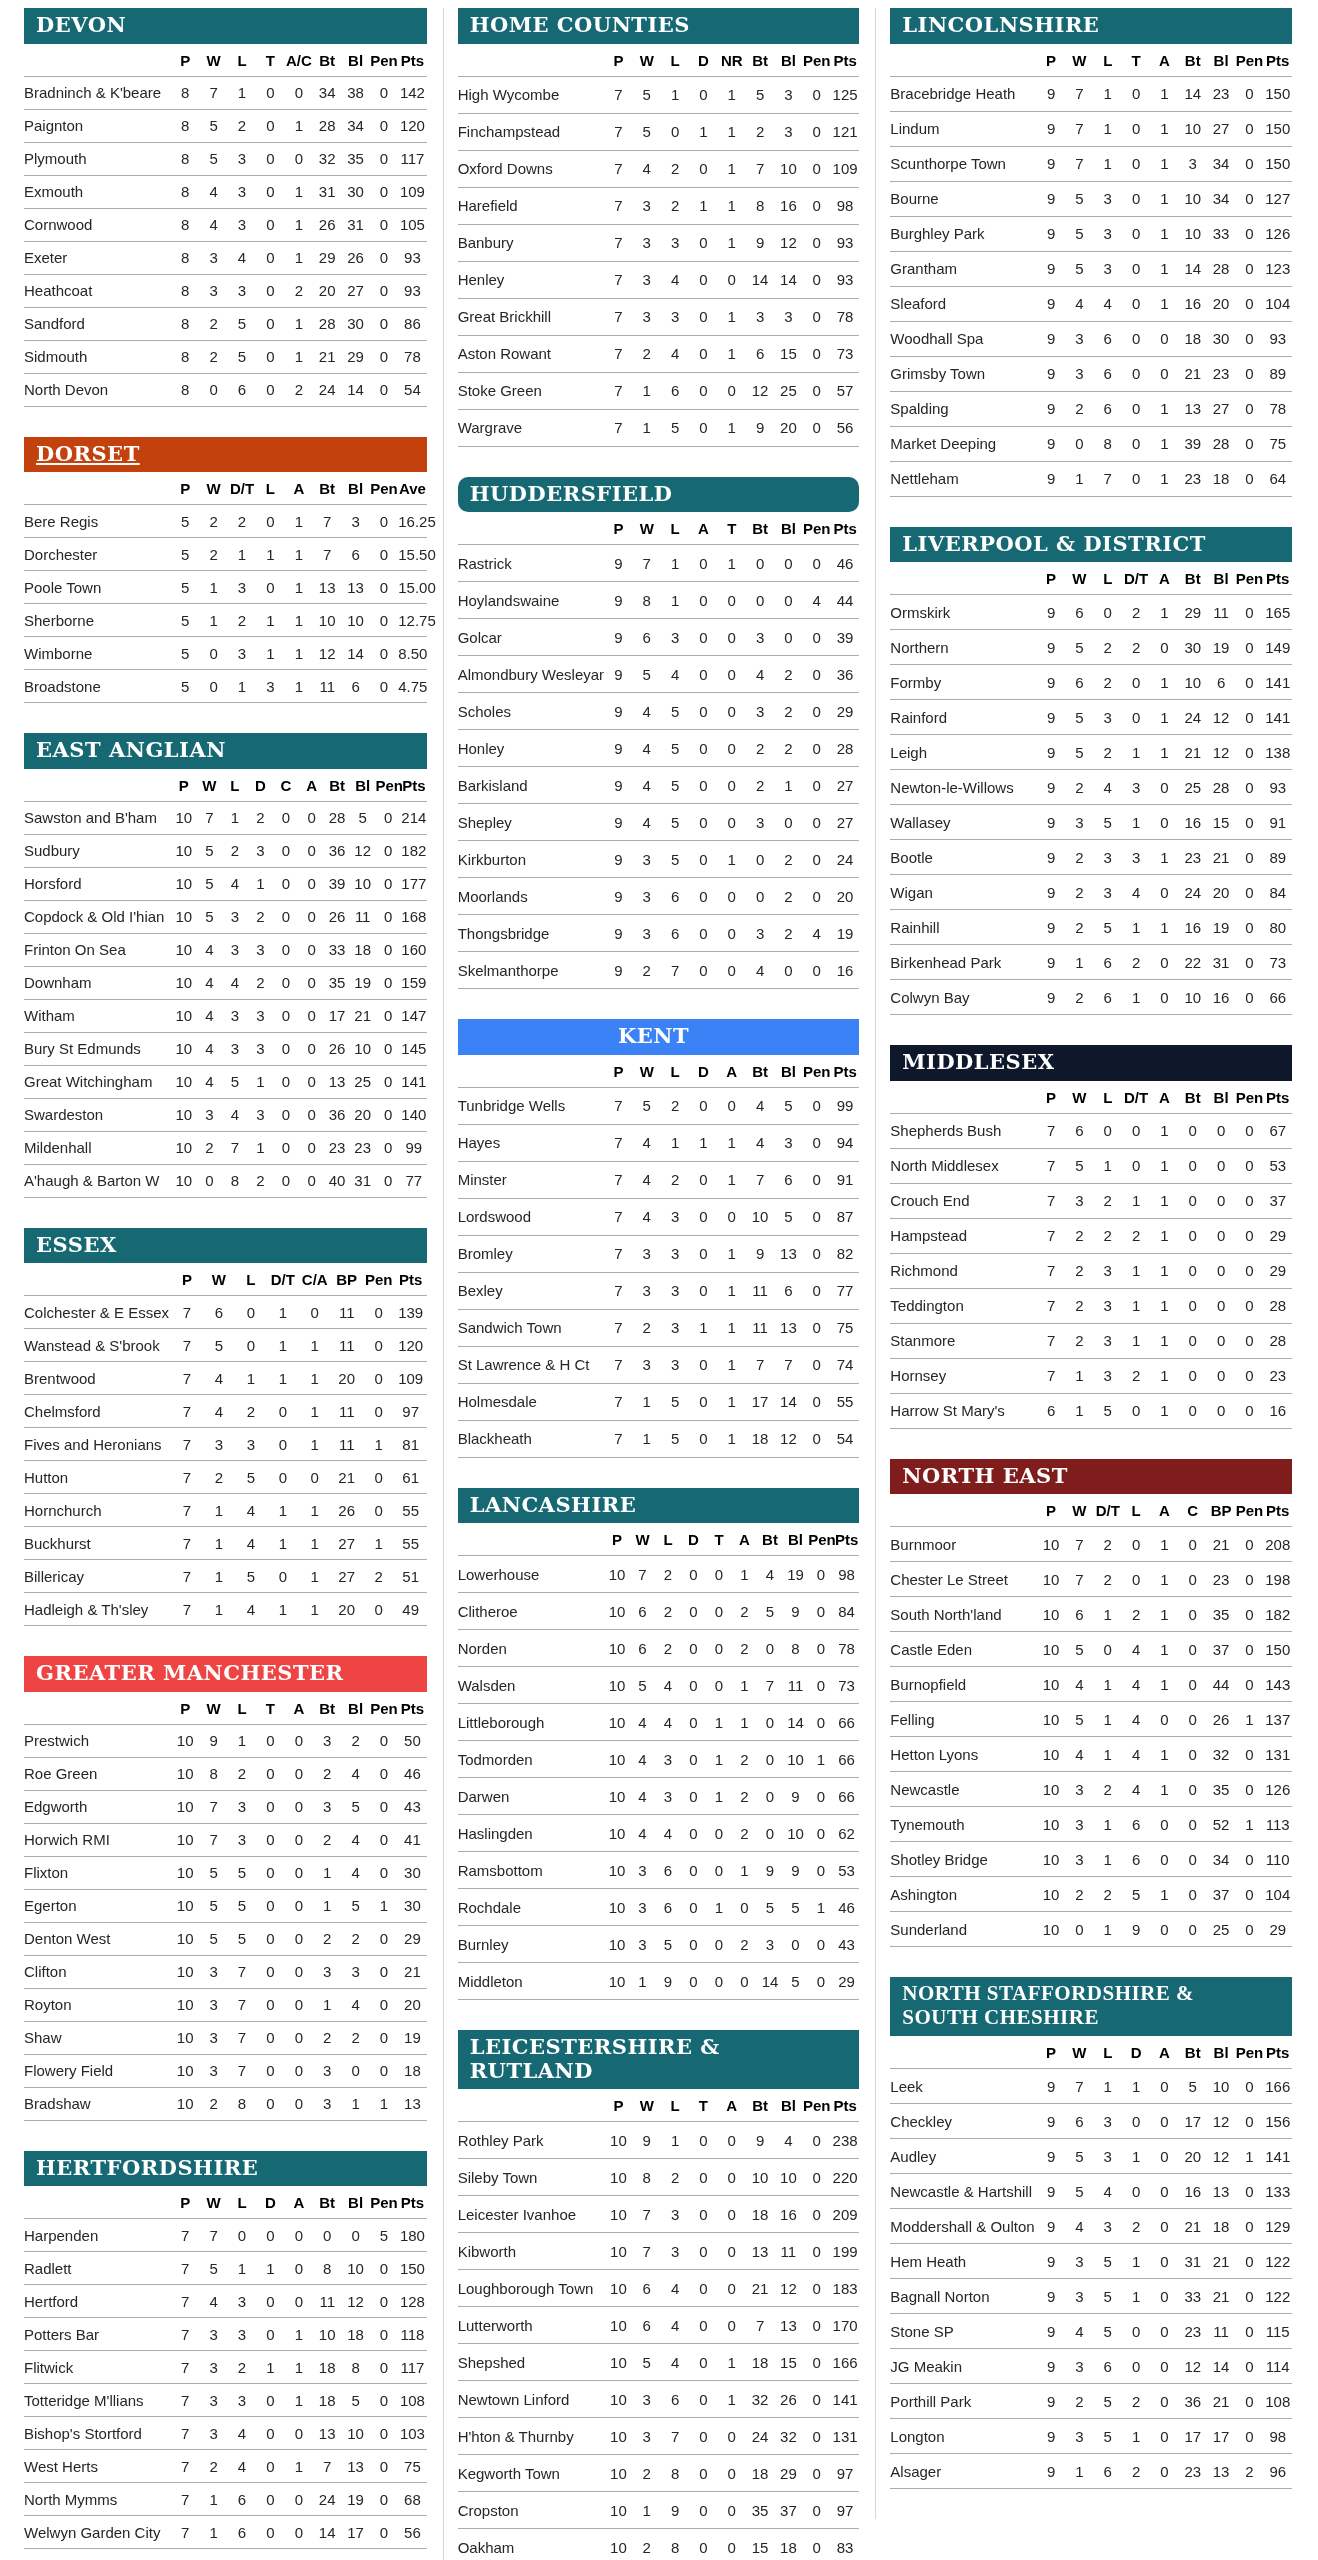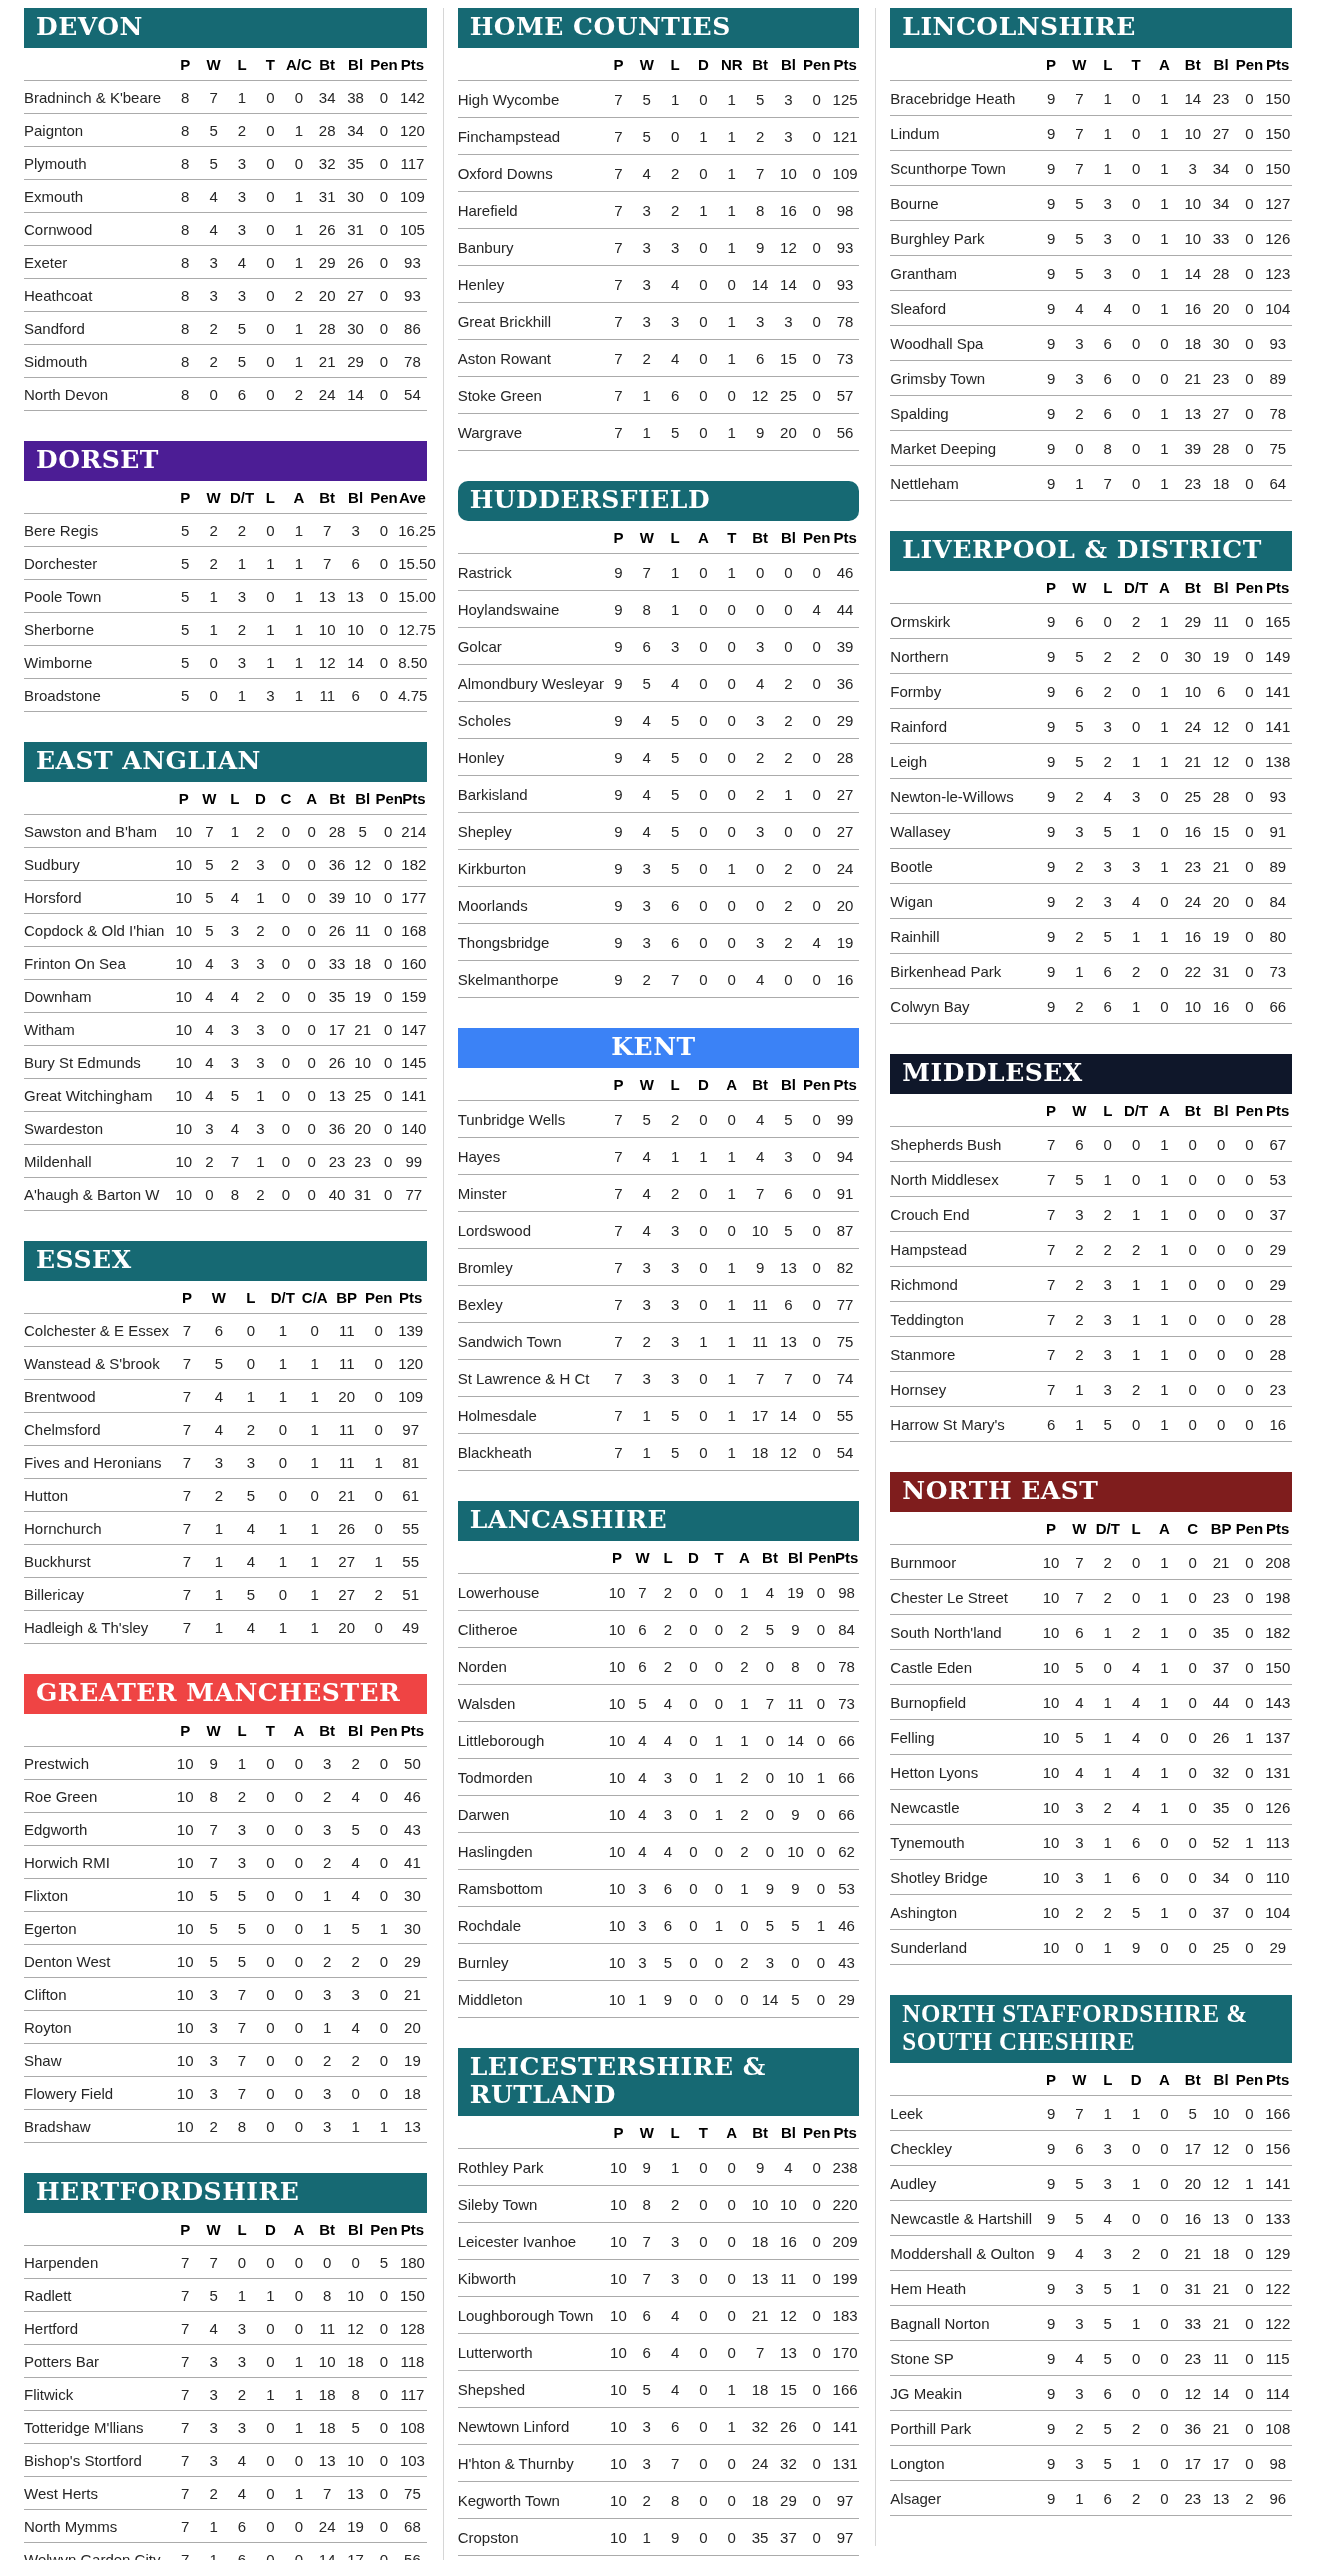--- a/index.html
+++ b/index.html
@@ -2,21 +2,21 @@
 <html><head>
 <meta charset="utf-8">
 <style>
   html,body{margin:0;padding:0;background:#ffffff;}
   body{width:1318px;font-family:"Liberation Sans",sans-serif;color:#222;-webkit-font-smoothing:antialiased;}
   .columns{display:grid;grid-template-columns:1fr 1fr 1fr;padding:8px 10px 0 10px;align-items:start;}
   .col{padding:0 16px 0 14px;min-width:0;}
   .col + .col{border-left:1px solid #d6d6d6;}
   .section{margin-bottom:30px;}
   .bar{background:#166973;color:#fff;font-family:"DejaVu Serif","Liberation Serif",serif;
-       font-weight:bold;font-size:25px;line-height:1.12;letter-spacing:.5px;
+       font-weight:bold;font-size:21px;line-height:1.12;letter-spacing:.5px;
        padding:5px 22px 7px 12px;text-transform:uppercase;}
   table{width:100%;border-collapse:collapse;table-layout:fixed;}
   col.namecol{width:36.5%;}
   th{font-size:15px;font-weight:bold;color:#000;text-align:center;padding:8px 0 7px 0;
      border-bottom:1px solid #ababab;}
   th.namehead{text-align:left;}
   td{font-size:15px;text-align:center;border-bottom:1px solid #ababab;color:#262626;}
   td.name{text-align:left;white-space:nowrap;overflow:hidden;text-overflow:clip;padding-right:2px;}
   
   .c0 td{padding:7.5px 0;}
@@ -175,21 +175,21 @@
               <td class="stat">2</td>
               <td class="stat">24</td>
               <td class="stat">14</td>
               <td class="stat">0</td>
               <td class="stat">54</td>
             </tr>
           </tbody>
         </table>
       </div>
       <div class="section">
-        <div class="bar" style="background: #4c1d95;"><span>DORSET</span></div>
+        <div class="bar" style="background: #c2410c; text-decoration: underline;"><span>DORSET</span></div>
         <table>
           <colgroup>
             <col class="namecol">
             <col>
             <col>
             <col>
             <col>
             <col>
             <col>
             <col>

